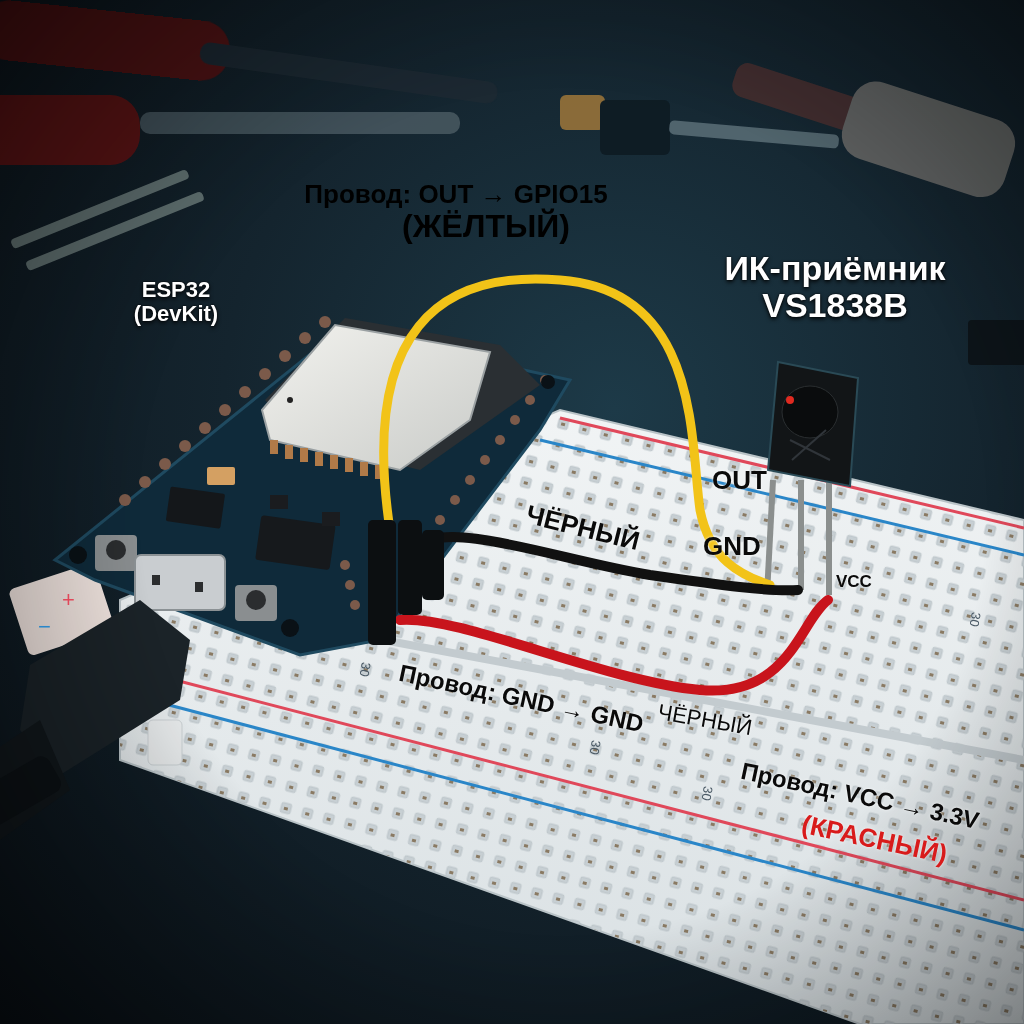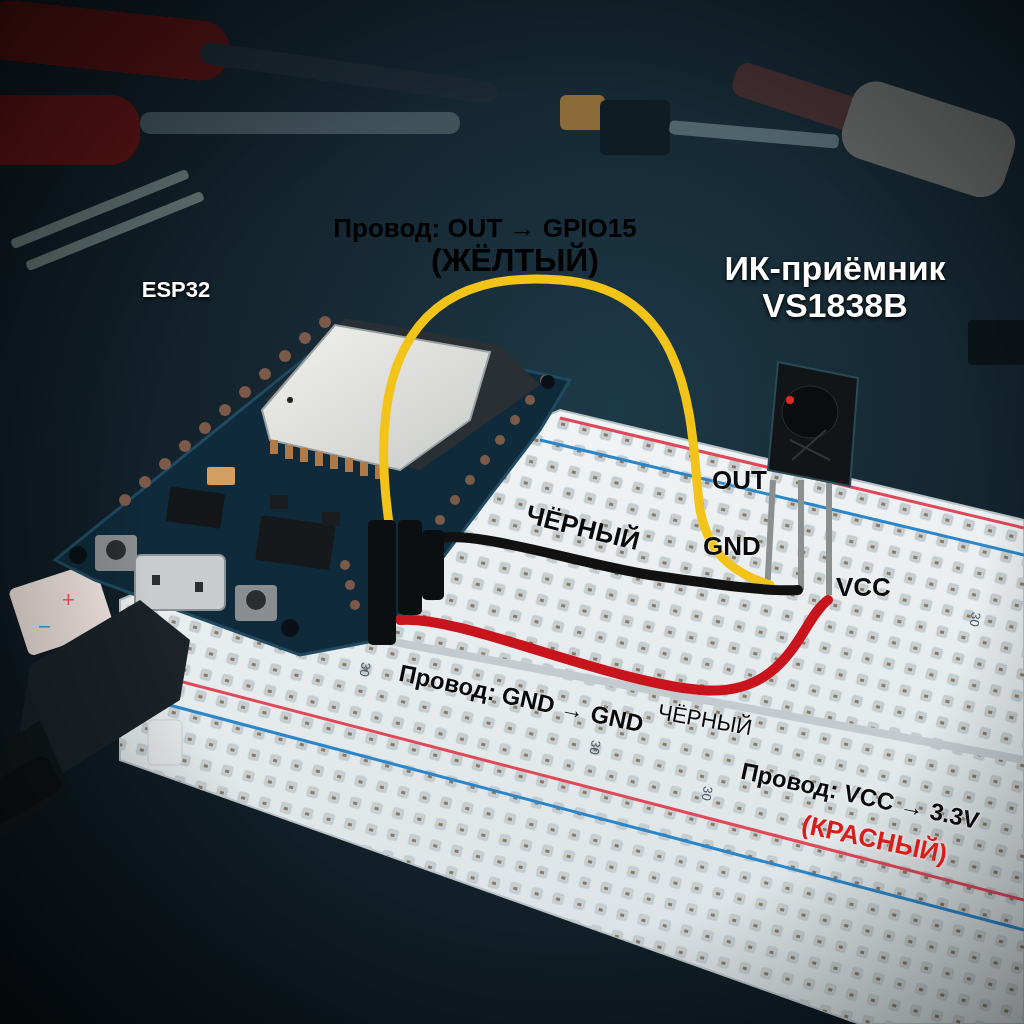--- a/index.html
+++ b/index.html
@@ -187,35 +187,36 @@
 
   <span class="label" style="left:62px; top:588px; font-size:22px; color:#e0485a; font-weight:normal;">+</span>
   <span class="label" style="left:38px; top:615px; font-size:22px; color:#2a86c8; font-weight:normal;">−</span>
   <span class="row-num" style="left:358px; top:662px;">30</span>
   <span class="row-num" style="left:588px; top:740px;">30</span>
   <span class="row-num" style="left:700px; top:786px;">30</span>
   <span class="row-num" style="left:968px; top:612px;">30</span>
 
   <div class="label light center" style="left:96px; top:278px; width:160px; font-size:22px;">
     <div>ESP32</div>
+    <div>(DevKit)</div>
   </div>
 
-  <div class="label center" style="left:310px; top:180px; width:350px;margin-top:34px;">
+  <div class="label center" style="left:281px; top:180px; width:350px;">
     <div class="light" style="font-size:26px;">Провод:  OUT → GPIO15</div>
     <div class="yellow" style="font-size:32px; padding-left:60px;">(ЖЁЛТЫЙ)</div>
   </div>
 
   <div class="label light center" style="left:690px; top:250px; width:290px; font-size:34px;">
     <div>ИК-приёмник</div>
     <div>VS1838B</div>
   </div>
 
   <span class="label dark" style="left:712px; top:466px; font-size:26px;">OUT</span>
   <span class="label dark" style="left:703px; top:532px; font-size:26px;">GND</span>
-  <span class="label dark" style="left:836px; top:573px; font-size:26px;">VCC</span>
+  <span class="label dark" style="left:836px; top:573px; font-size:17px;">VCC</span>
 
   <span class="label dark tilt-a" style="left:530px; top:500px; font-size:26px;">ЧЁРНЫЙ</span>
 
   <span class="label dark tilt-b" style="left:402px; top:660px; font-size:24px;">Провод: GND → GND</span>
   <span class="label dark tilt-c" style="left:660px; top:700px; font-size:22px; font-weight:normal;">ЧЁРНЫЙ</span>
 
   <span class="label dark tilt-b" style="left:744px; top:758px; font-size:24px;">Провод: VCC → 3.3V</span>
   <span class="label red tilt-b" style="left:805px; top:810px; font-size:26px;">(КРАСНЫЙ)</span>
 </div>
 

